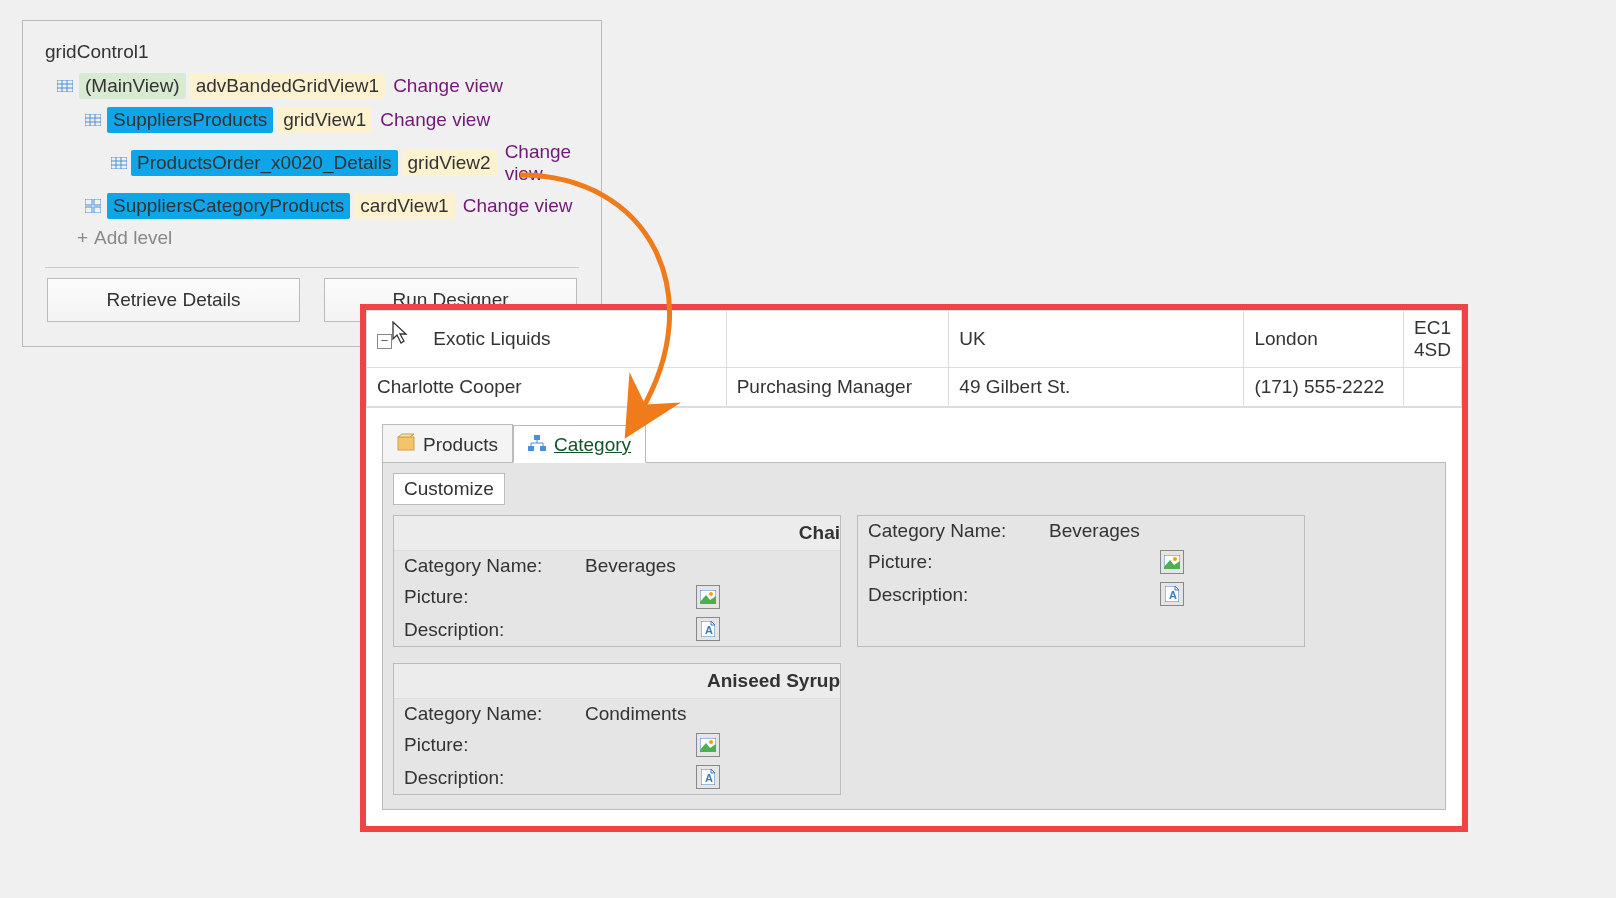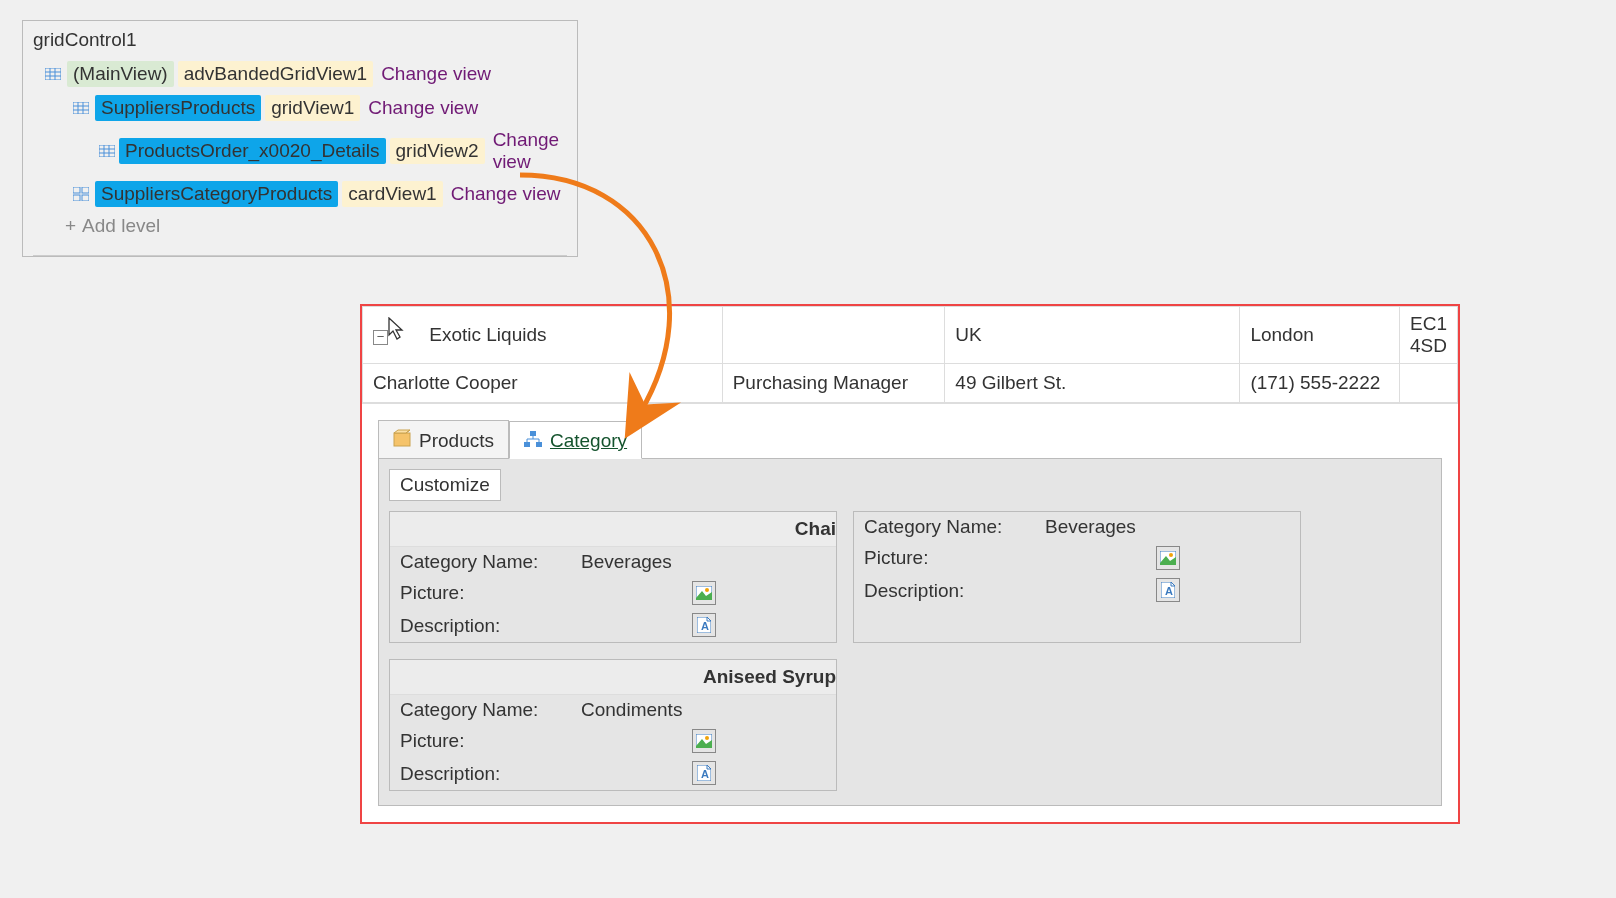--- a/index.html
+++ b/index.html
@@ -13,21 +13,21 @@
     color: #333;
     position: relative;
   }
   .designer-panel {
     position: absolute;
     left: 22px;
     top: 20px;
     width: 554px;
     border: 1px solid #bbb;
     background: #f0f0f0;
-    padding: 0;
+    padding: 12px;
   }
   .designer-header {
     padding: 8px 10px 4px 10px;
   }
   .tree {
     padding: 2px 0 6px 0;
   }
   .tree-row {
     display: flex;
     align-items: center;
@@ -88,21 +88,21 @@
     cursor: pointer;
     font-size: 19px;
     color: #333;
   }
   
   .grid-preview {
     position: absolute;
     left: 360px;
     top: 304px;
     width: 1096px;
-    border: 2px solid #ef4444;
+    border: 6px solid #ef4444;
     background: #fff;
   }
   table.gp {
     border-collapse: collapse;
     width: 100%;
   }
   table.gp td {
     border: 1px solid #ddd;
     padding: 6px 10px;
     vertical-align: middle;
@@ -266,20 +266,24 @@
       <span class="pill-yellow">cardView1</span>
       <span class="change-view">Change view</span>
     </div>
 
     <div class="add-level">
       <span>+</span>
       <span>Add level</span>
     </div>
   </div>
   <div class="divider"></div>
+  <div class="button-row">
+    <div class="btn">Retrieve Details</div>
+    <div class="btn">Run Designer</div>
+  </div>
 </div>
 
 <div class="grid-preview">
   <table class="gp">
     <tbody>
         <tr>
       <td class="expand-cell" colspan="1" style="width:410px;border-right:none">
         <span class="expand-box">−</span>
         <span class="cursor-icon">
           <svg width="18" height="24">

